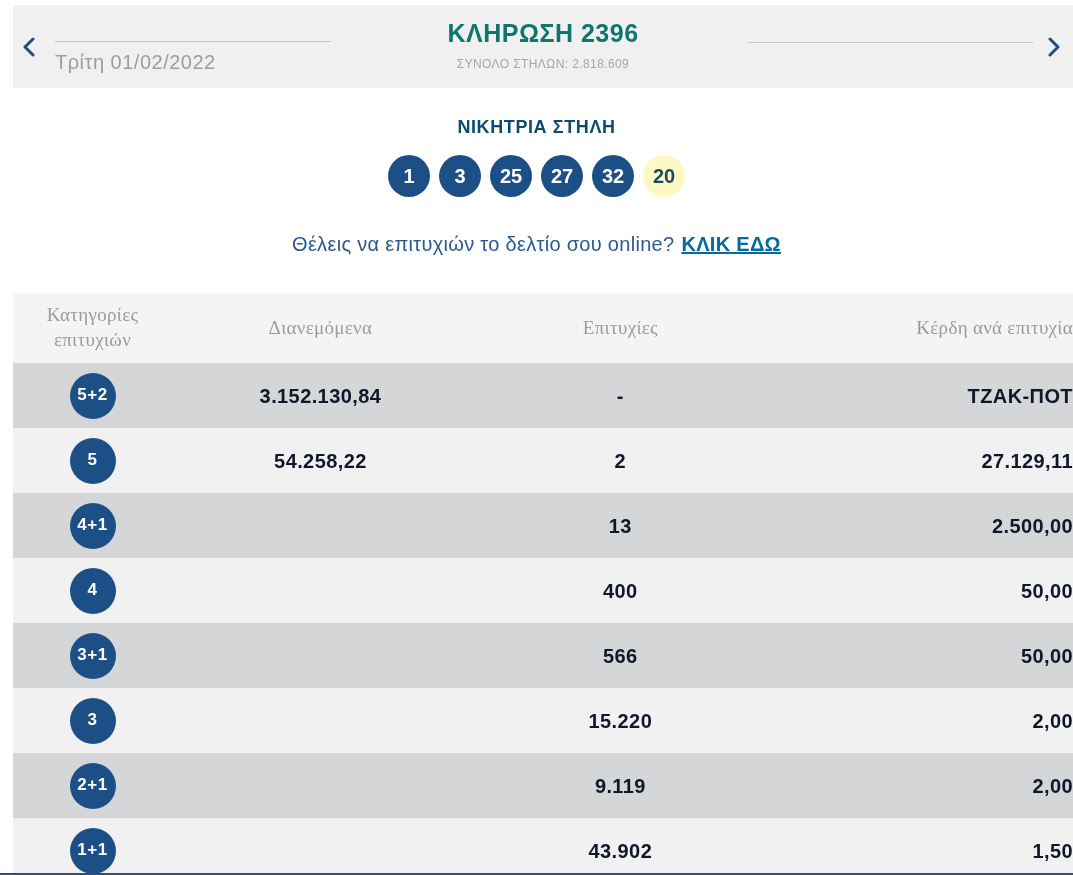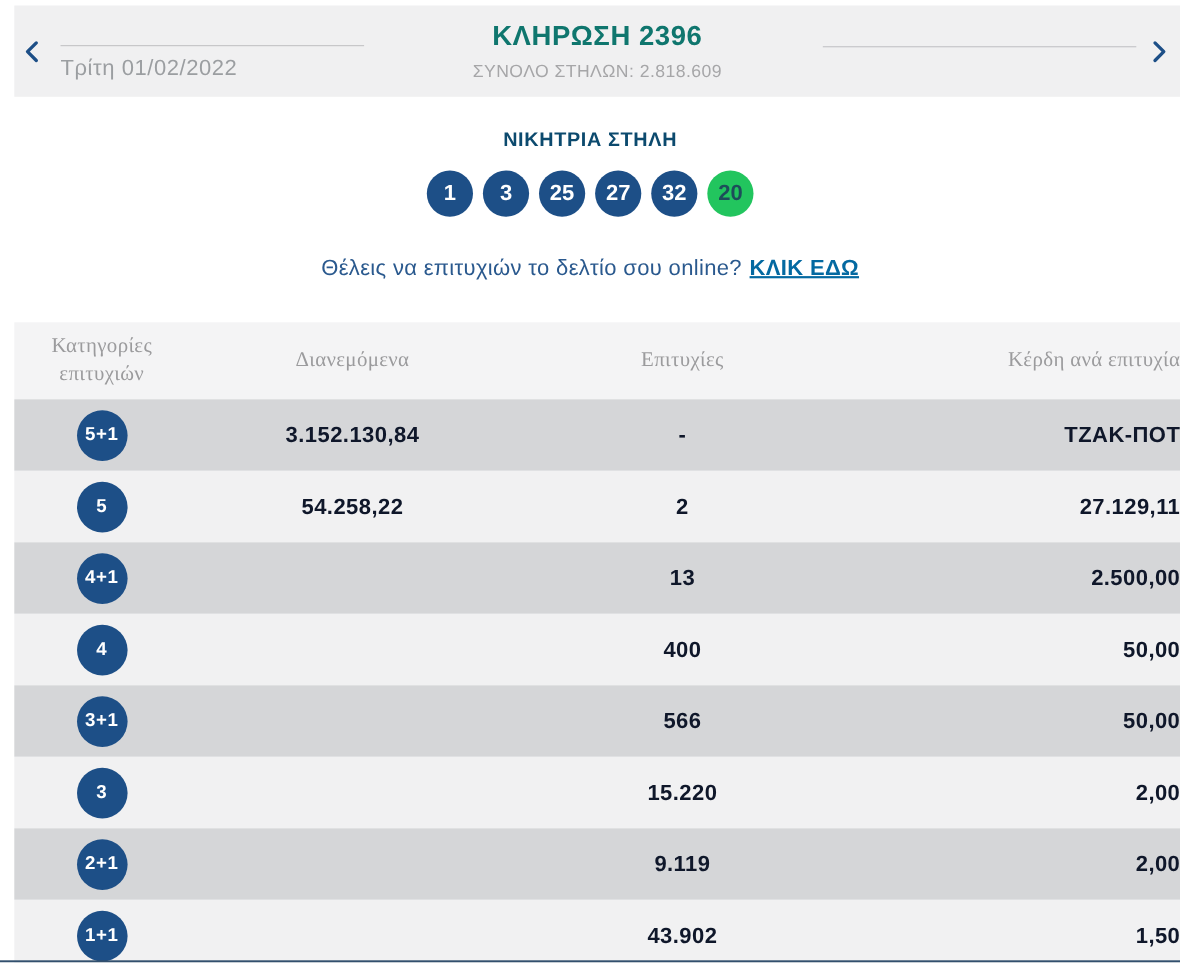--- a/index.html
+++ b/index.html
@@ -12,29 +12,29 @@
     cursor:pointer; display:flex; align-items:center; justify-content:center; }
   .nav-prev { left:3px; }
   .nav-next { right:6px; }
   .nav-btn svg { display:block; }
   .date-block { position:absolute; left:42px; top:36px; }
   .date-line { width:276px; height:1px; background:#c3c3c5; }
   .draw-date { margin-top:9px; font-size:20px; color:#9b9ea1; letter-spacing:.5px; }
   .right-line { position:absolute; left:735px; right:40px; top:37px; height:1px; background:#c3c3c5; }
   .center-block { position:absolute; left:50%; transform:translateX(-50%); top:14px; text-align:center; white-space:nowrap; }
   .draw-title { font-size:25px; font-weight:bold; color:#0f766e; letter-spacing:.5px; }
-  .draw-sub { margin-top:9px; font-size:16px; color:#a6a6a8; letter-spacing:.4px; }
+  .draw-sub { margin-top:9px; font-size:12px; color:#a6a6a8; letter-spacing:.4px; }
 
   
   .win-heading { position:absolute; top:117px; left:0; right:0; text-align:center;
     font-size:18px; font-weight:bold; color:#0c4a6e; letter-spacing:.6px; }
   .balls { position:absolute; top:155px; left:0; right:0; display:flex; justify-content:center; gap:9px; }
   .ball { width:42px; height:42px; border-radius:50%; background:#1d4f87; color:#fff;
     font-size:20px; font-weight:bold; display:flex; align-items:center; justify-content:center; }
-  .ball.joker { background:#22c55e; color:#1d4d5a; }
+  .ball.joker { background:#fef9c3; color:#1d4d5a; }
 
   
   .cta { position:absolute; top:233px; left:0; right:0; text-align:center;
     font-size:20px; color:#2a598e; letter-spacing:.3px; }
   .cta a { color:#0369a1; font-weight:bold; text-decoration:underline; margin-left:7px; cursor:pointer; }
 
   
   .results { position:absolute; left:13px; right:0; top:293px; }
   .t-head { height:70px; background:#f4f4f5; display:flex; align-items:center;
     color:#9b9b9d; font-size:19px; letter-spacing:.3px;font-family:Liberation Serif, serif; }
@@ -103,21 +103,21 @@
 
 <section class="results">
   <div class="t-head">
     <div class="col col-1">Κατηγορίες επιτυχιών</div>
     <div class="col col-2">Διανεμόμενα</div>
     <div class="col col-3">Επιτυχίες</div>
     <div class="col col-4">Κέρδη ανά επιτυχία</div>
   </div>
 
   <div class="t-row">
-    <div class="col col-1"><span class="badge">5+1</span></div>
+    <div class="col col-1"><span class="badge">5+2</span></div>
     <div class="col col-2 val">3.152.130,84</div>
     <div class="col col-3 val">-</div>
     <div class="col col-4 val">ΤΖΑΚ-ΠΟΤ</div>
   </div>
   <div class="t-row">
     <div class="col col-1"><span class="badge">5</span></div>
     <div class="col col-2 val">54.258,22</div>
     <div class="col col-3 val">2</div>
     <div class="col col-4 val">27.129,11</div>
   </div>

